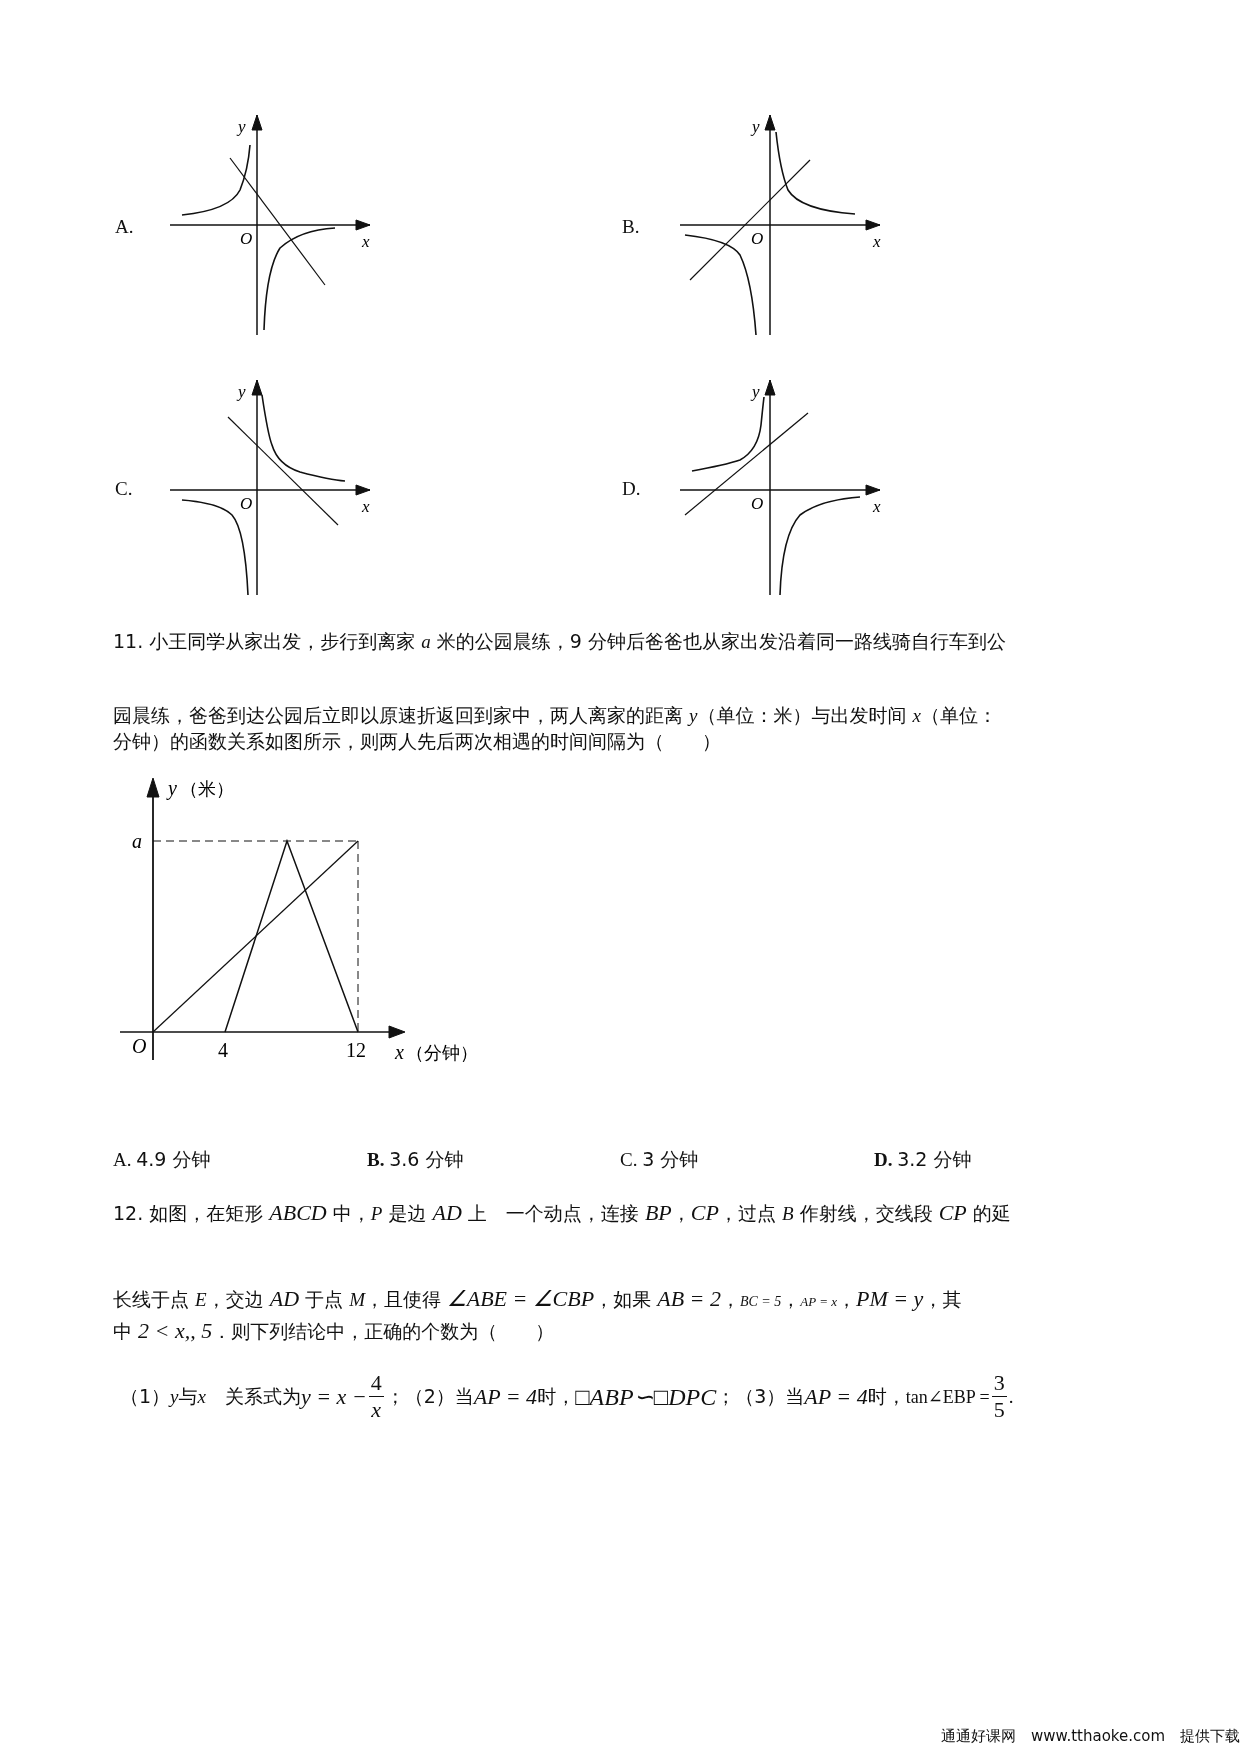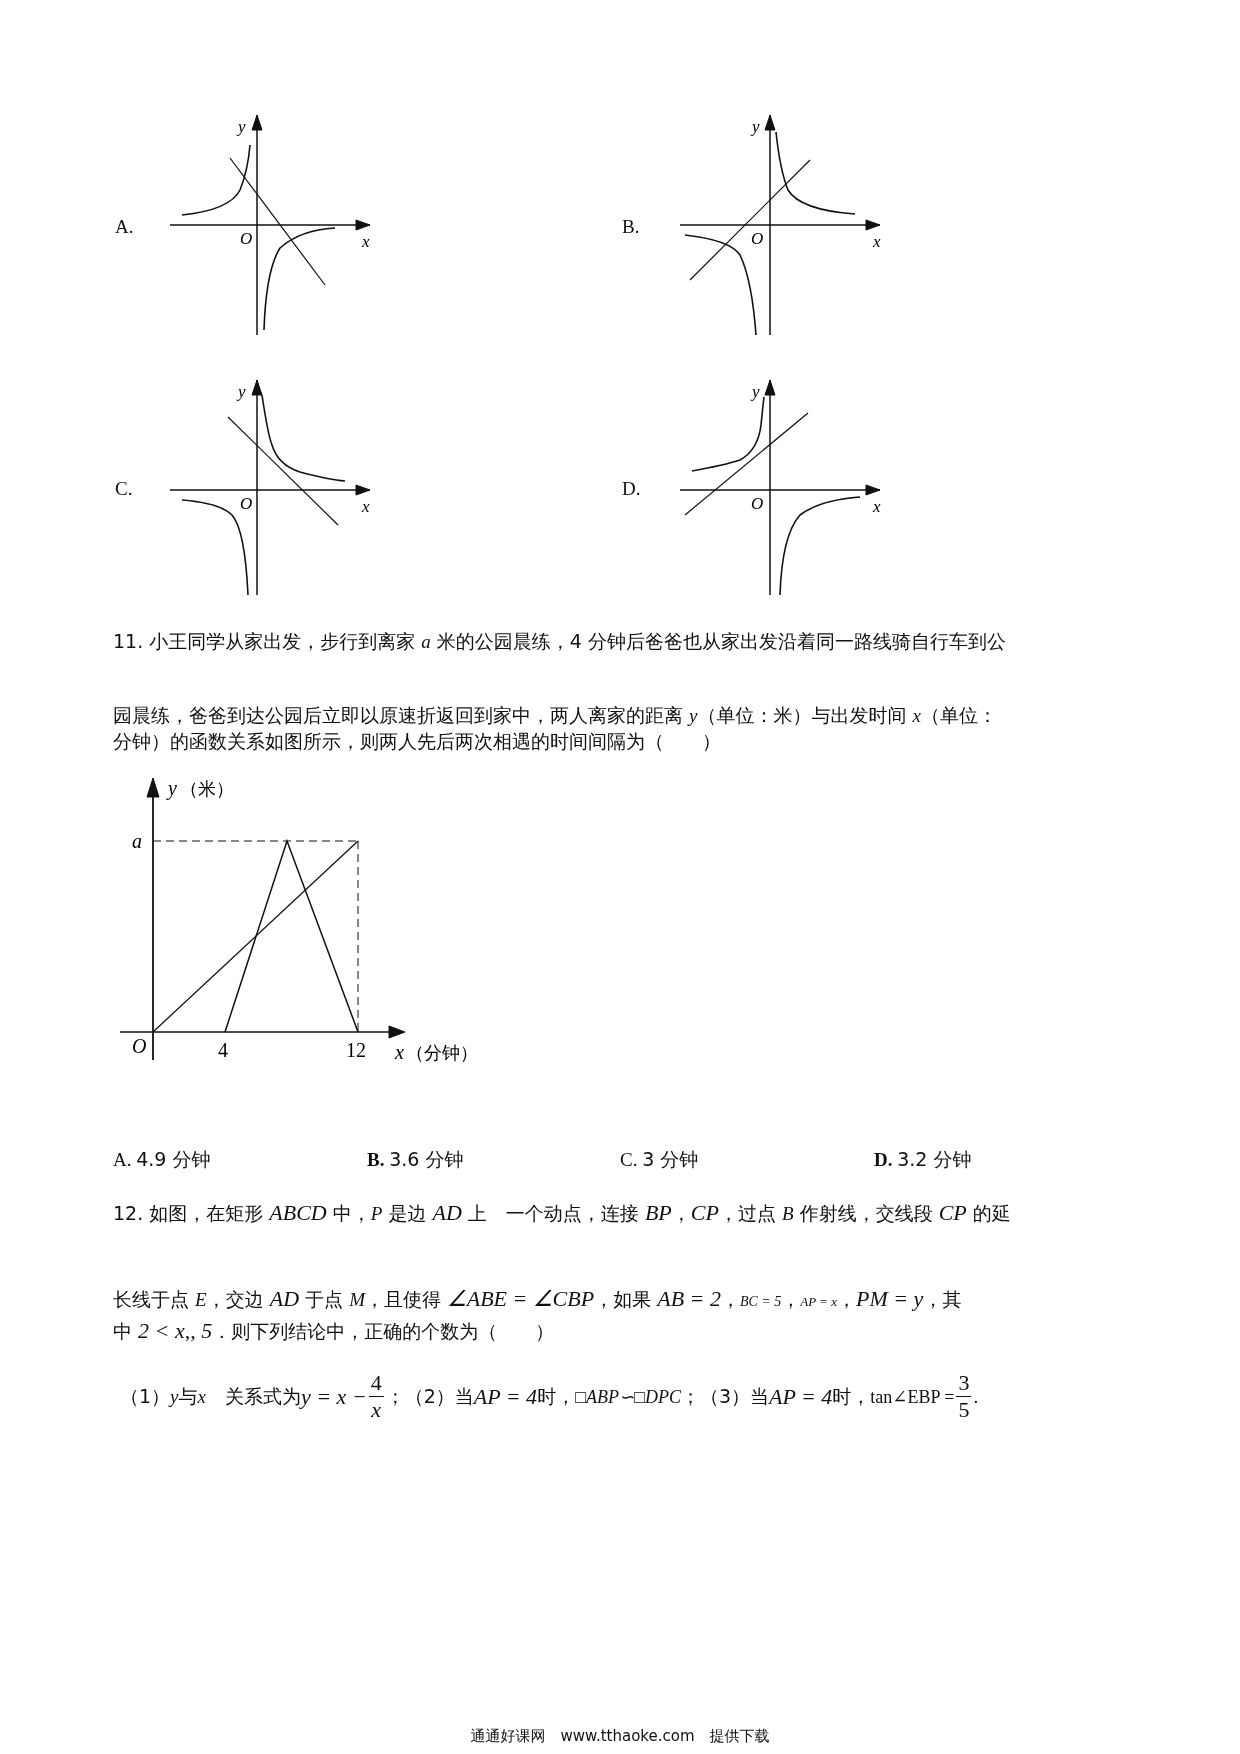--- a/index.html
+++ b/index.html
@@ -78,21 +78,21 @@
     <path d="M 22 96 Q 55 90 70 85 Q 88 75 91 50 Q 93 30 94 22" stroke-width="1.6"></path>
     <path d="M 110 220 Q 112 160 130 140 Q 150 125 190 122" stroke-width="1.6"></path>
     <line x1="15" y1="140" x2="138" y2="38" stroke-width="1.2"></line>
   </g>
   <text x="82" y="22" class="axis-lbl">y</text>
   <text x="81" y="134" class="axis-lbl">O</text>
   <text x="203" y="137" class="axis-lbl">x</text>
 </svg>
 
 <div class="abs txt" style="left:113px;top:632px;">
-  <span class="cjk">11. 小王同学从家出发，步行到离家 </span><i class="m">a</i><span class="cjk"> 米的公园晨练，4 分钟后爸爸也从家出发沿着同一路线骑自行车到公</span>
+  <span class="cjk">11. 小王同学从家出发，步行到离家 </span><i class="m">a</i><span class="cjk"> 米的公园晨练，9 分钟后爸爸也从家出发沿着同一路线骑自行车到公</span>
 </div>
 <div class="abs txt" style="left:113px;top:682px;margin-top:24px;">
   <span class="cjk">园晨练，爸爸到达公园后立即以原速折返回到家中，两人离家的距离 </span><i class="m">y</i><span class="cjk">（单位：米）与出发时间 </span><i class="m">x</i><span class="cjk">（单位：</span>
 </div>
 <div class="abs txt cjk" style="left:113px;top:732px;">分钟）的函数关系如图所示，则两人先后两次相遇的时间间隔为（　　）</div>
 
 <svg class="graph" style="left:110px;top:775px;" width="400" height="300">
   <g stroke="#111" fill="none">
     <line x1="10" y1="257" x2="290" y2="257" stroke-width="1.5"></line>
     <polygon points="295,257 279,251 279,263" fill="#111"></polygon>
@@ -143,25 +143,25 @@
     <i class="m">x</i>
     <span class="cjk">　关系式为 </span>
     <i class="m" style="font-size:22px">y = x −</i>
   <span class="frac">
       <span class="num">4</span>
       <i class="den m">x</i>
     </span>
   <span class="cjk">；（2）当 </span>
     <i class="m" style="font-size:22px">AP = 4</i>
     <span class="cjk"> 时，</span>
-    <i class="m" style="font-size:18px">□ABP∽□DPC</i>
+    <i class="m" style="font-size:24px">□ABP∽□DPC</i>
   <span class="cjk">；（3）当 </span>
     <i class="m" style="font-size:22px">AP = 4</i>
     <span class="cjk"> 时，</span>
     <span style="font-size:18px">tan∠EBP =</span>
   <span class="frac">
       <span class="num">3</span>
       <span class="den">5</span>
     </span>
     <span>.</span>
 </div>
 
-<div class="abs footer" style="left:0;width:1240px;top:1727px;text-align:center;">通通好课网　www.tthaoke.com　提供下载</div>
+<div class="abs footer" style="left:0;width:1240px;top:1727px;text-align:right;">通通好课网　www.tthaoke.com　提供下载</div>
 
 </body></html>

